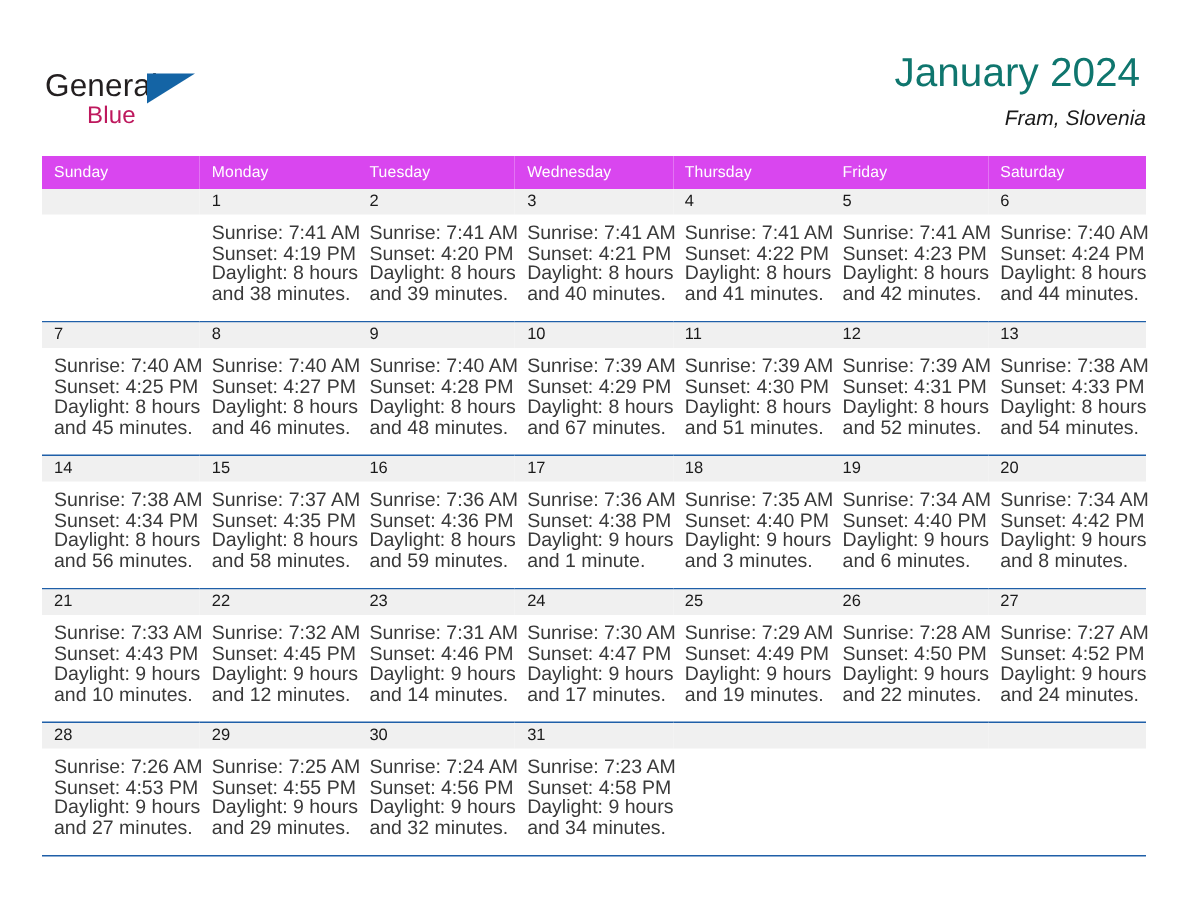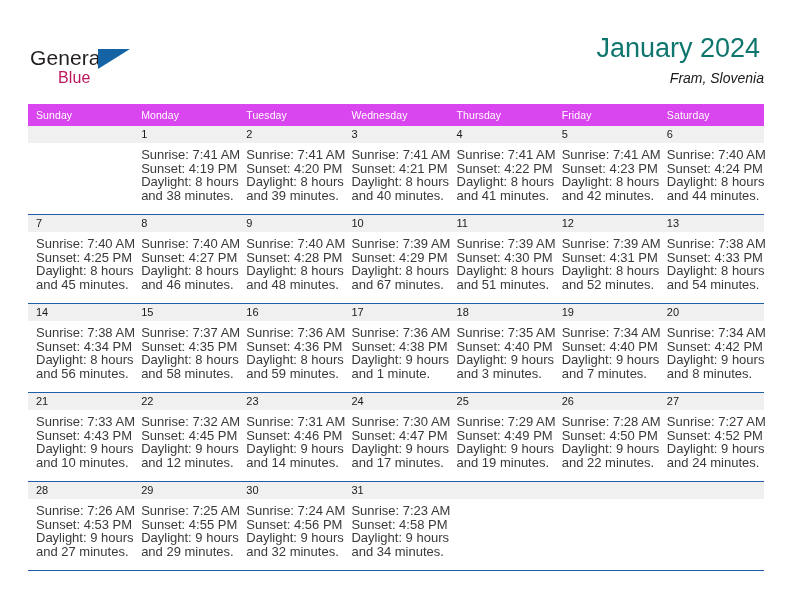--- a/index.html
+++ b/index.html
@@ -401,21 +401,21 @@
               </div>
             </div>
           </td>
           <td>
             <div class="cell">
               <div class="daynum-band">19</div>
               <div class="cell-lines">
                 <div>Sunrise: 7:34 AM</div>
                 <div>Sunset: 4:40 PM</div>
                 <div>Daylight: 9 hours</div>
-                <div>and 7 minutes.</div>
+                <div>and 6 minutes.</div>
               </div>
             </div>
           </td>
           <td>
             <div class="cell">
               <div class="daynum-band">20</div>
               <div class="cell-lines">
                 <div>Sunrise: 7:34 AM</div>
                 <div>Sunset: 4:42 PM</div>
                 <div>Daylight: 9 hours</div>

